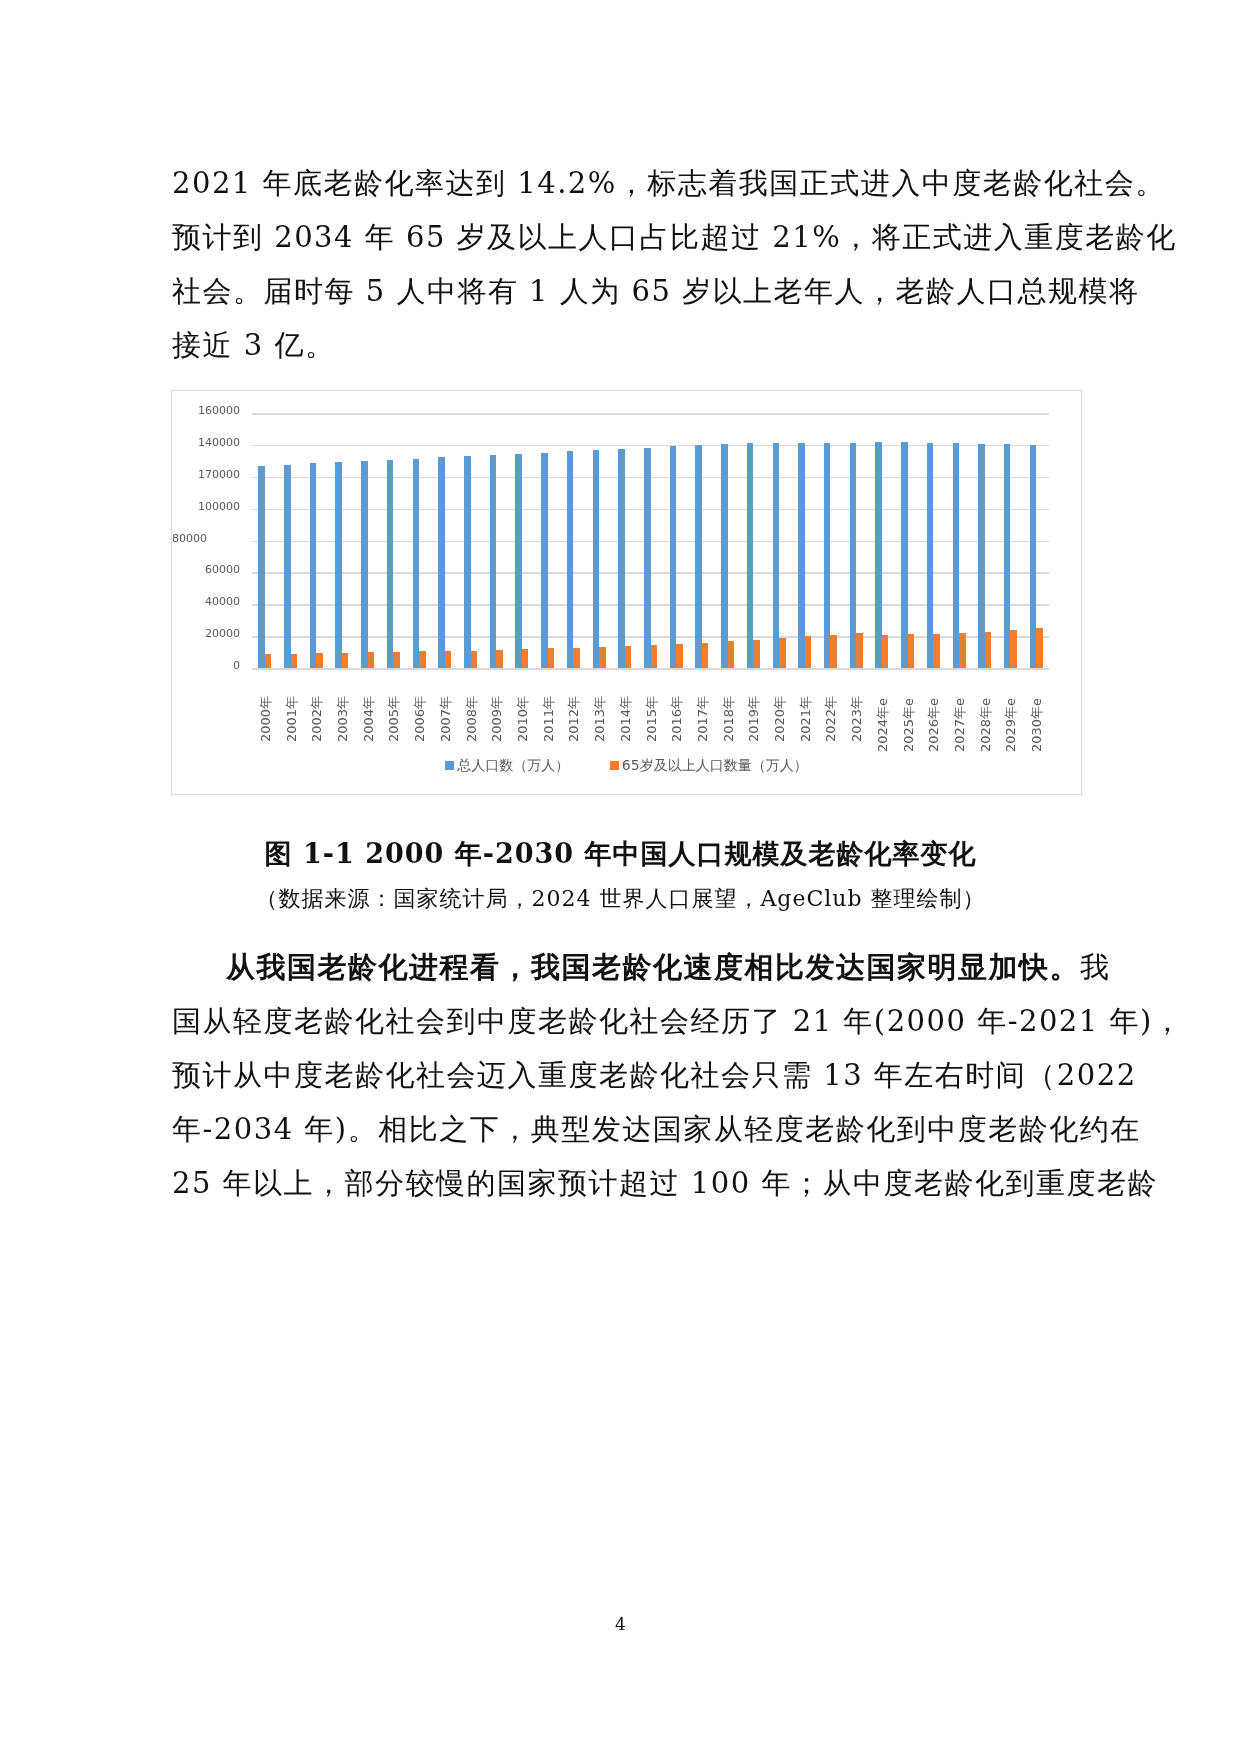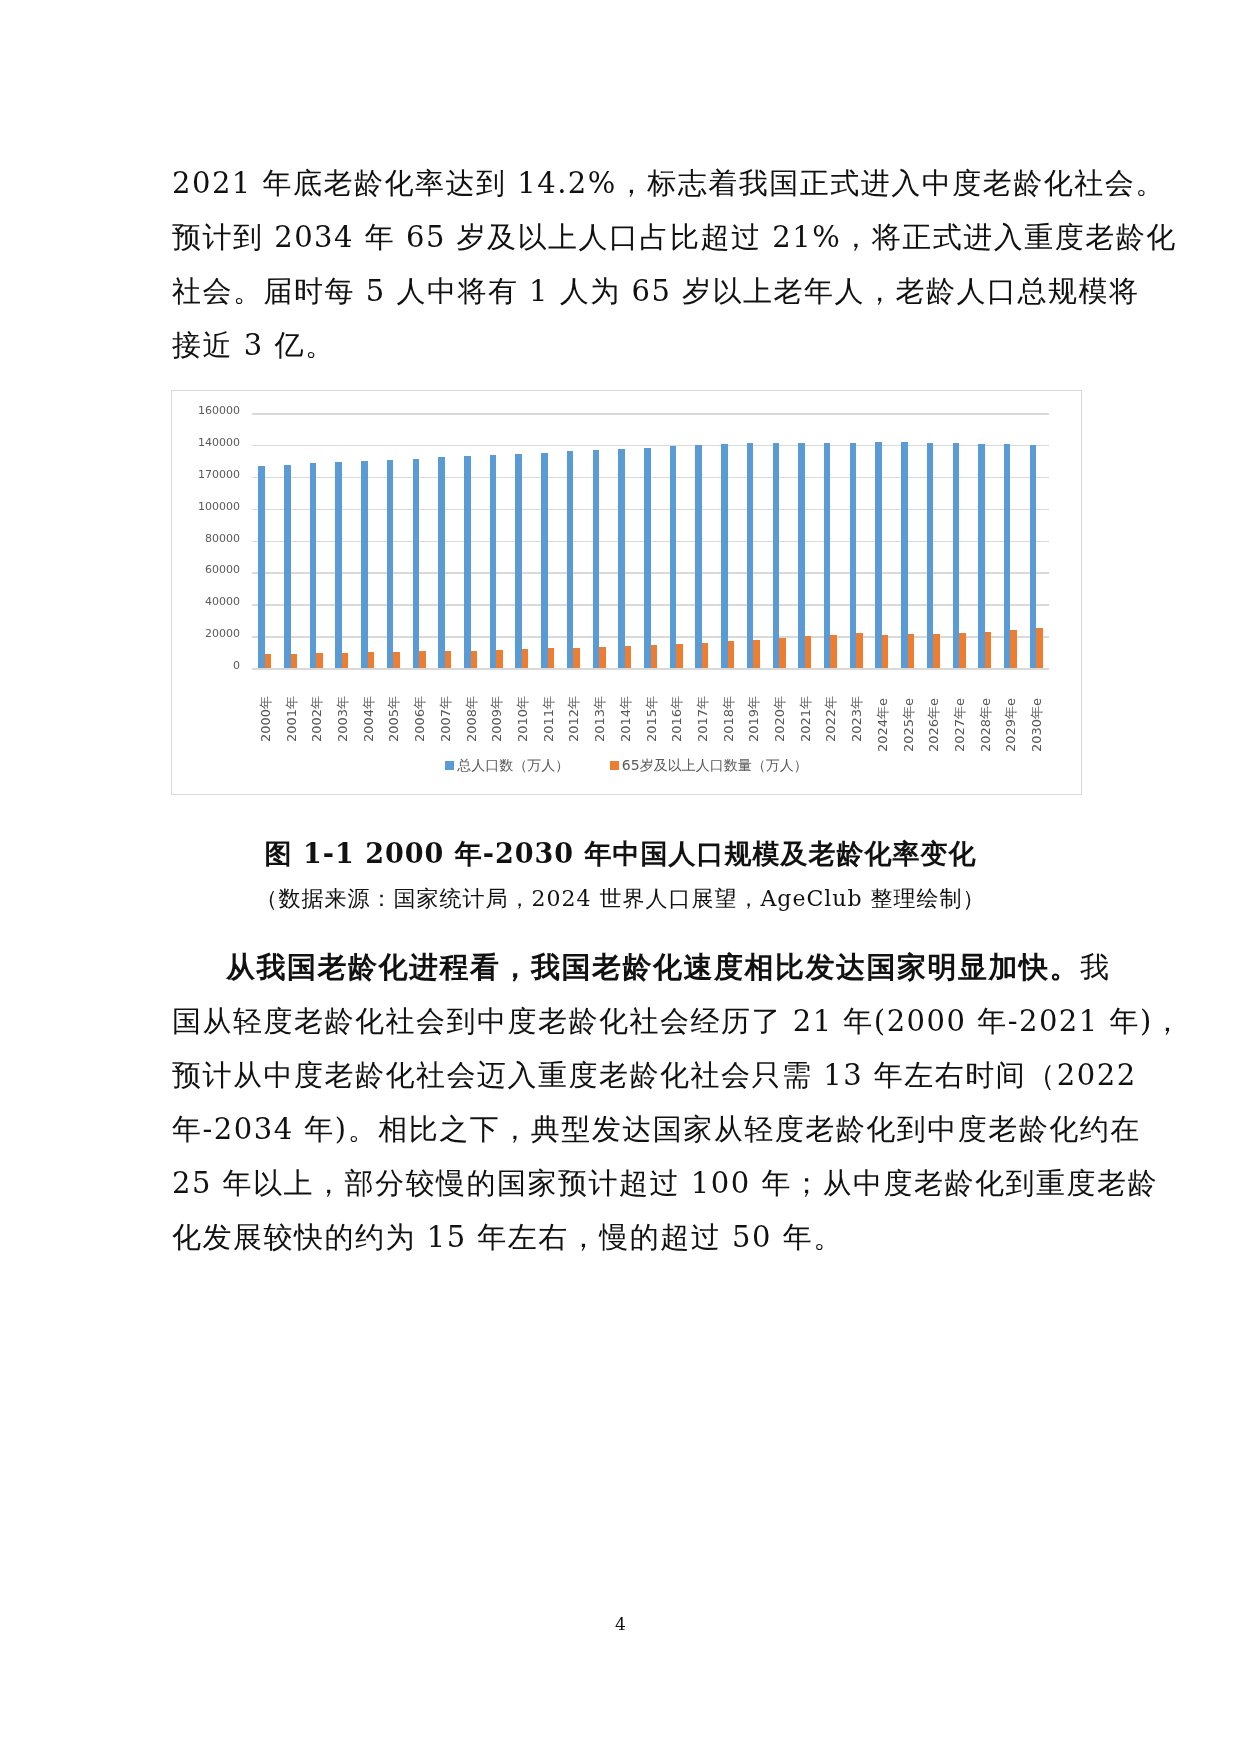--- a/index.html
+++ b/index.html
@@ -44,21 +44,21 @@
   <div id="plot">
       <div class="grid" style="left: 80px; width: 797px; top: 277px;"></div>
       <div class="ytick" style="left: 0px; width: 68px; text-align: right; top: 268px;">0</div>
       <div class="grid" style="left: 80px; width: 797px; top: 245.125px;"></div>
       <div class="ytick" style="left: 0px; width: 68px; text-align: right; top: 236.125px;">20000</div>
       <div class="grid" style="left: 80px; width: 797px; top: 213.25px;"></div>
       <div class="ytick" style="left: 0px; width: 68px; text-align: right; top: 204.25px;">40000</div>
       <div class="grid" style="left: 80px; width: 797px; top: 181.375px;"></div>
       <div class="ytick" style="left: 0px; width: 68px; text-align: right; top: 172.375px;">60000</div>
       <div class="grid" style="left: 80px; width: 797px; top: 149.5px;"></div>
-      <div class="ytick" style="left: 0px; width: 68px; text-align: right; top: 140.5px;">80000</div>
+      <div class="ytick" style="left: 0px; width: 68px; text-align: left; top: 140.5px;">80000</div>
       <div class="grid" style="left: 80px; width: 797px; top: 117.625px;"></div>
       <div class="ytick" style="left: 0px; width: 68px; text-align: right; top: 108.625px;">100000</div>
       <div class="grid" style="left: 80px; width: 797px; top: 85.75px;"></div>
       <div class="ytick" style="left: 0px; width: 68px; text-align: right; top: 76.75px;">170000</div>
       <div class="grid" style="left: 80px; width: 797px; top: 53.875px;"></div>
       <div class="ytick" style="left: 0px; width: 68px; text-align: right; top: 44.875px;">140000</div>
       <div class="grid" style="left: 80px; width: 797px; top: 22px;"></div>
       <div class="ytick" style="left: 0px; width: 68px; text-align: right; top: 13px;">160000</div>
       <div class="bar" style="background: rgb(91, 155, 213); width: 6.5px; height: 201.997px; top: 75.0033px; left: 86.3548px;"></div>
       <div class="bar" style="background: rgb(237, 125, 49); width: 6.5px; height: 14.0585px; top: 262.942px; left: 92.8548px;"></div>
@@ -166,16 +166,15 @@
 
 <div id="cap-title" class="caption">图 1-1 2000 年-2030 年中国人口规模及老龄化率变化</div>
 <div id="cap-src" class="caption">（数据来源：国家统计局，2024 世界人口展望，AgeClub 整理绘制）</div>
 
 <div id="p2" class="para">
   <span class="line" style="padding-left:54px;box-sizing:border-box;"><span class="bold">从我国老龄化进程看，我国老龄化速度相比发达国家明显加快。</span><span>我</span></span>
   <span class="line">国从轻度老龄化社会到中度老龄化社会经历了 21 年(2000 年-2021 年)，</span>
   <span class="line">预计从中度老龄化社会迈入重度老龄化社会只需 13 年左右时间（2022</span>
   <span class="line">年-2034 年)。相比之下，典型发达国家从轻度老龄化到中度老龄化约在</span>
   <span class="line">25 年以上，部分较慢的国家预计超过 100 年；从中度老龄化到重度老龄</span>
-  <span class="line last">化发展较快的约为 15 年左右，慢的超过 50 年。</span>
 </div>
 
 <div id="page-num">4</div>
 
 </body></html>

